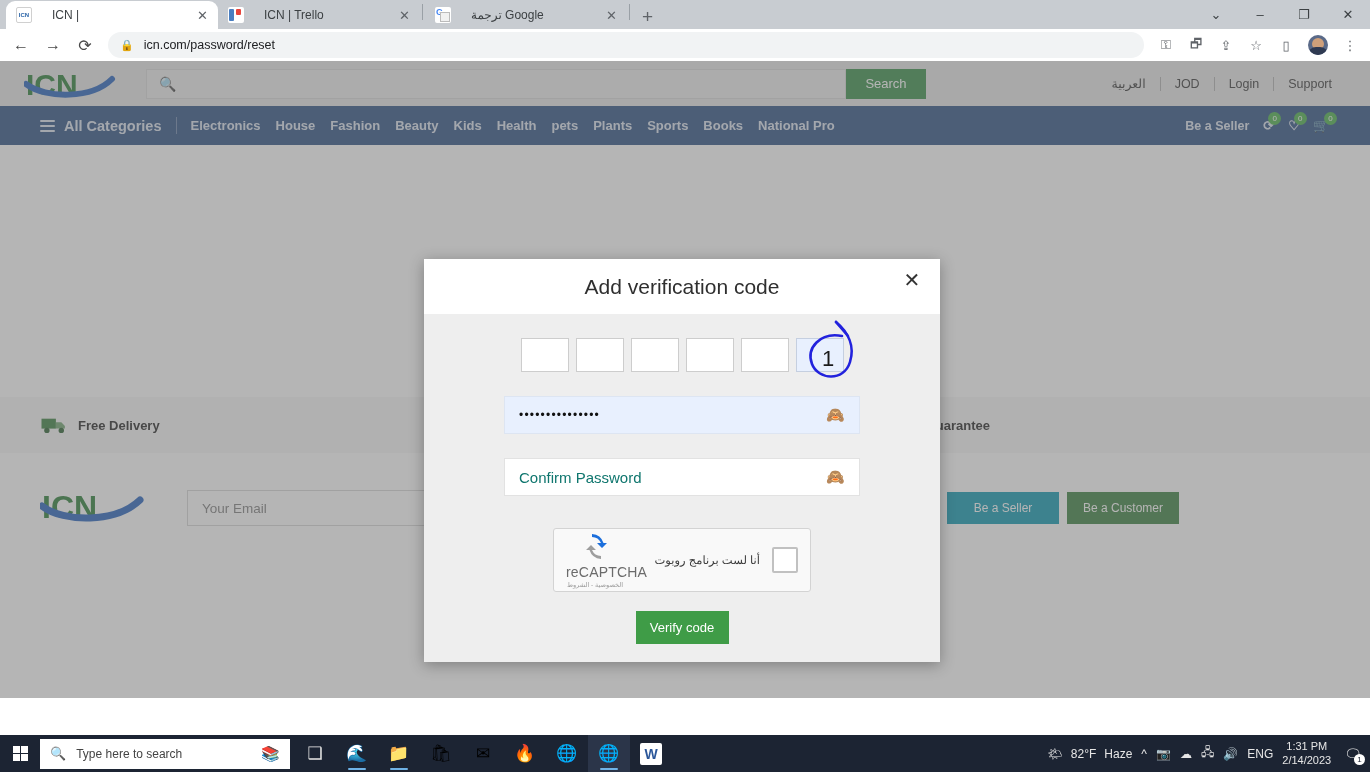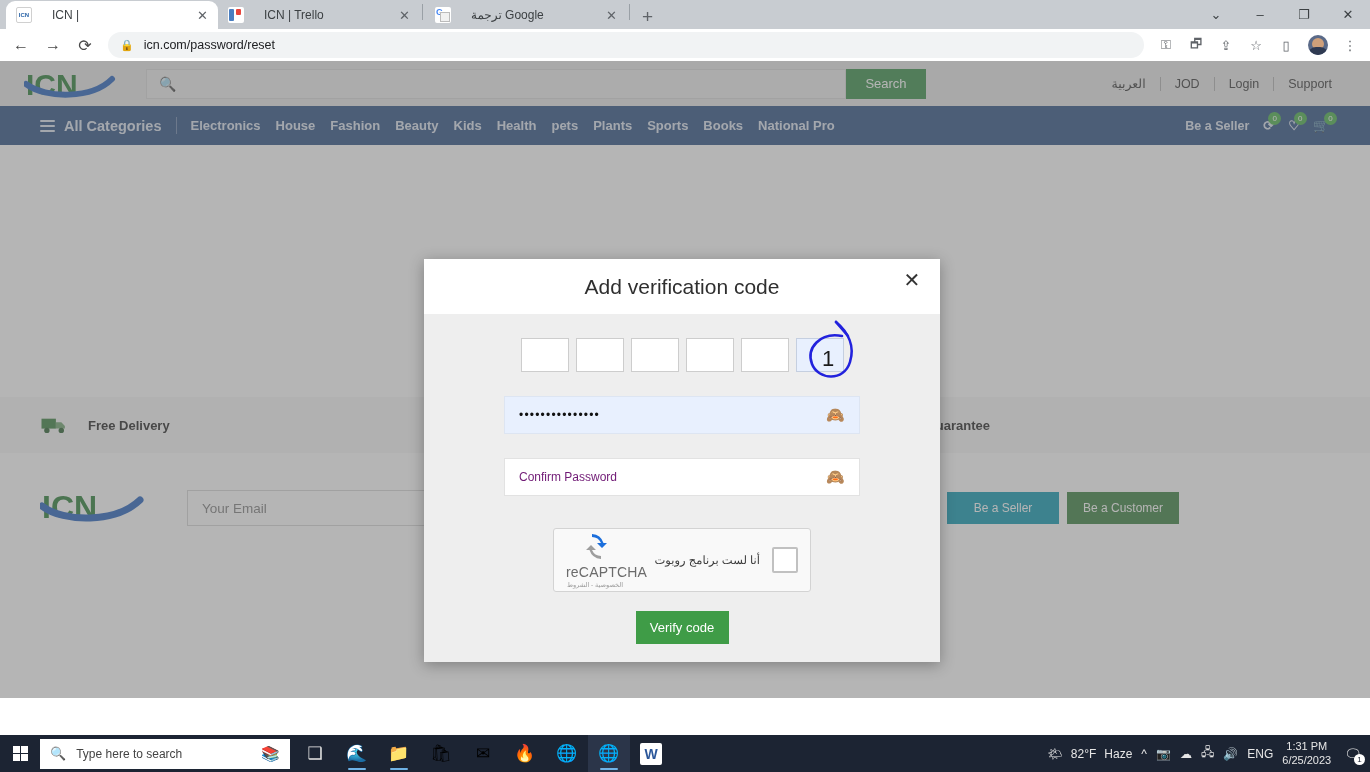--- a/index.html
+++ b/index.html
@@ -89,21 +89,21 @@
   .nav-right .seller { font-size: 12.5px; cursor:pointer; }
   .icon-badge { position: relative; cursor: pointer; }
   .icon-badge .bdg { position: absolute; top: -6px; right: -7px; background: #5cb85c; color: #fff;
                      border-radius: 50%; width: 13px; height: 13px; font-size: 8px; display: flex;
                      align-items: center; justify-content: center; font-weight: normal; }
 
   .body-area { background: #fff; height: 418px; position: relative; }
 
   .promo-row { height: 56px; background: #f7f7f7; display: flex; align-items: center;
                padding: 0 40px; gap: 10px; }
-  .promo-item { display: flex; align-items: center; gap: 18px; font-size: 13px; color: #3a3a3a; font-weight: bold; }
+  .promo-item { display: flex; align-items: center; gap: 8px; font-size: 13px; color: #3a3a3a; font-weight: bold; }
   .truck { width: 30px; height: 18px; position: relative; }
   .promo-spacer { flex: 1; }
 
   .subscribe-row { background: #fff; height: 110px; display: flex; align-items: center; padding: 0 40px; gap: 0; }
   .foot-logo { width: 105px; }
   .email-field { width: 548px; height: 36px; border: 1px solid #dadada; background:#fff;
                  display: flex; align-items: center; padding: 0 14px; font-size: 13.5px; color: #8c8c8c;
                  margin-left: 42px; }
   .sub-btn { width: 134px; height: 36px; background: #3b5998; color: #fff; font-size: 13px;
              display: flex; align-items: center; justify-content: center; gap: 6px; cursor: pointer; }
@@ -125,21 +125,21 @@
                  cursor: pointer; line-height: 1; width: 24px; text-align: center; }
   .code-row { display: flex; justify-content: center; gap: 7px; margin-top: 24px; position: relative; }
   .code-box { width: 48px; height: 34px; border: 1px solid #cdcdcd; background: #fff;
               font-size: 15px; text-align: center; line-height: 32px; color: #222; }
   .code-box.filled { background: #e8f0fe; border-color: #c5cfe0; }
   .annotation { position: absolute; left: 366px; top: -20px; pointer-events: none; }
   .pw-field { width: 356px; height: 38px; margin: 24px auto 0; display: flex; align-items: center;
               padding: 0 14px; background: #e8f0fe; border: 1px solid #dde5f2; }
   .pw-field.empty { background: #fff; border-color: #e2e2e2; }
   .pw-dots { flex: 1; font-size: 12px; letter-spacing: 1.2px; color: #111; }
-  .pw-ph { flex: 1; font-size: 12px; color: #701a75; }
+  .pw-ph { flex: 1; font-size: 15px; color: #0f766e; }
   .eye { font-size: 15px; color: #555; cursor: pointer; }
   .captcha { width: 258px; height: 64px; margin: 32px auto 0; background: #f9f9f9;
              border: 1px solid #d3d3d3; border-radius: 3px; display: flex; align-items: center;
              padding: 0 12px; }
   .cap-logo { width: 58px; text-align: center; }
   .cap-logo .cname { font-size: 14px; color: #6b6b6b; margin-top: 2px; letter-spacing: .2px; }
   .cap-logo .cterms { font-size: 6.5px; color: #9a9a9a; margin-top: 1px; }
   .cap-text { flex: 1; text-align: right; font-size: 11.5px; color: #3c3c3c; padding-right: 12px;
               direction: rtl; }
   .cap-check { width: 26px; height: 26px; border: 2px solid #c1c1c1; background: #fff;
@@ -414,21 +414,21 @@
         <span>Haze</span>
       </div>
       <span class="tray-ic">^</span>
       <span class="tray-ic">📷</span>
       <span class="tray-ic">☁</span>
       <span class="tray-ic">🖧</span>
       <span class="tray-ic">🔊</span>
       <span class="tray-ic">ENG</span>
       <div class="clock">
         <div>1:31 PM</div>
-        <div>6/25/2023</div>
+        <div>2/14/2023</div>
       </div>
       <span class="notif">🗨
         <span class="cnt">1</span>
       </span>
     </div>
   </div>
 
 </div>
 
 </body></html>

